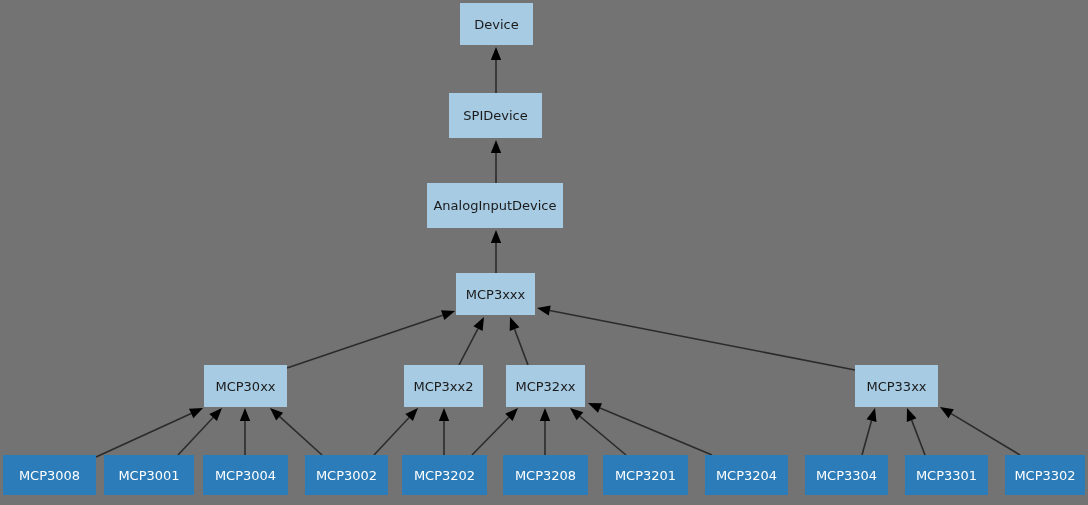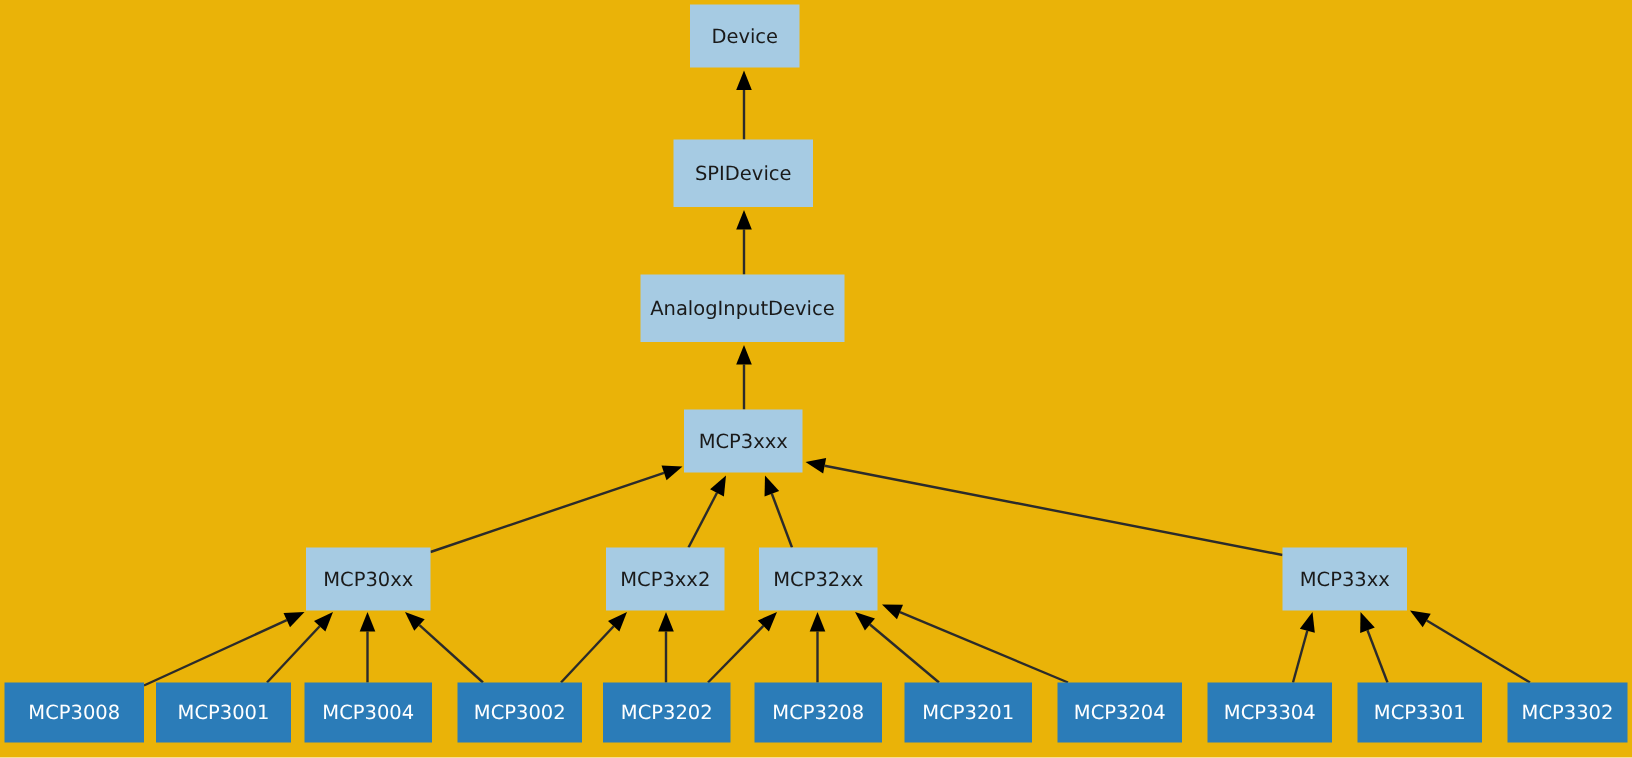--- a/index.html
+++ b/index.html
@@ -4,21 +4,21 @@
 <style>
   html, body {
     margin: 0;
     padding: 0;
     background: #ffffff;
   }
   #diagram-root {
     position: relative;
     width: 1088px;
     height: 505px;
-    background: #eab308;
+    background: #737373;
     font-family: "DejaVu Sans", "Liberation Sans", sans-serif;
     overflow: hidden;
   }
   svg.diagram-canvas {
     display: block;
     width: 1088px;
     height: 505px;
   }
   .class-box rect {
     stroke: none;

